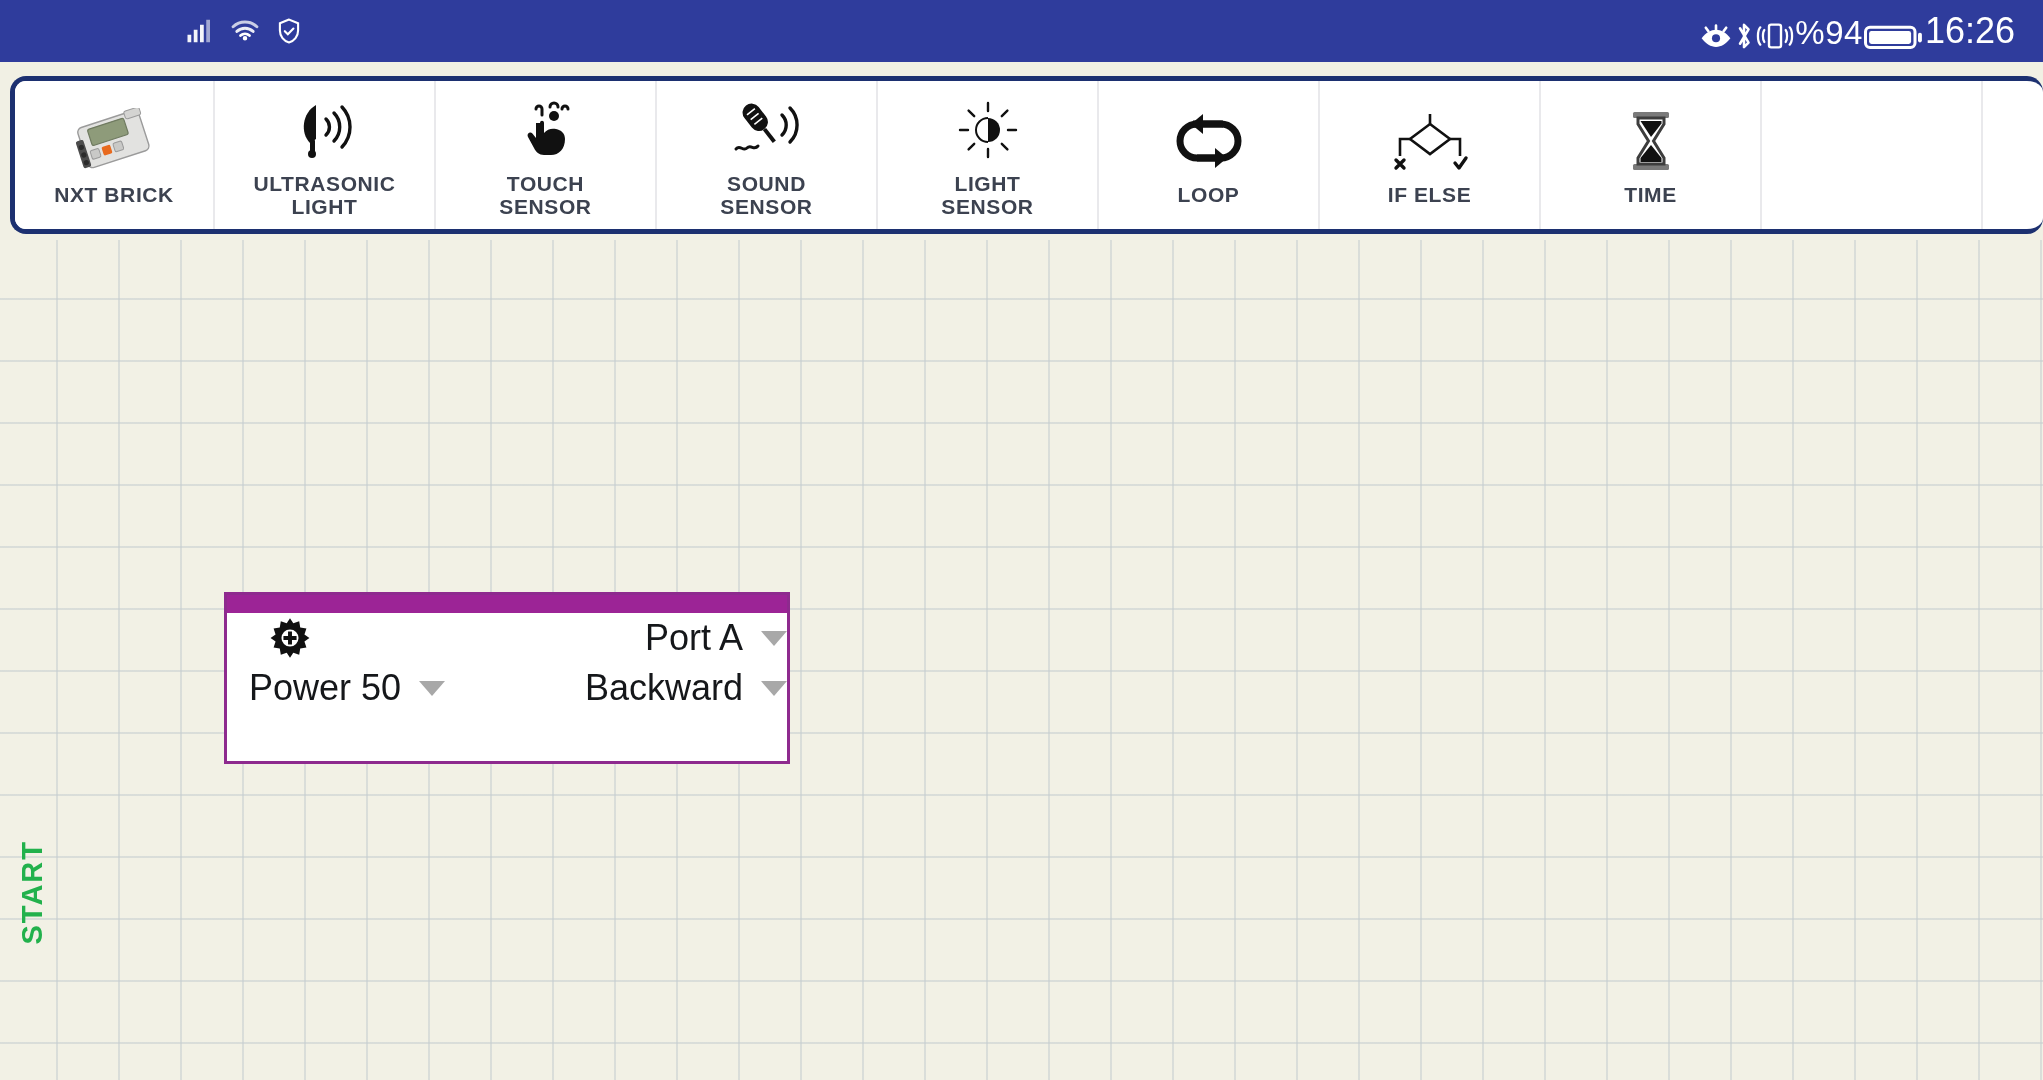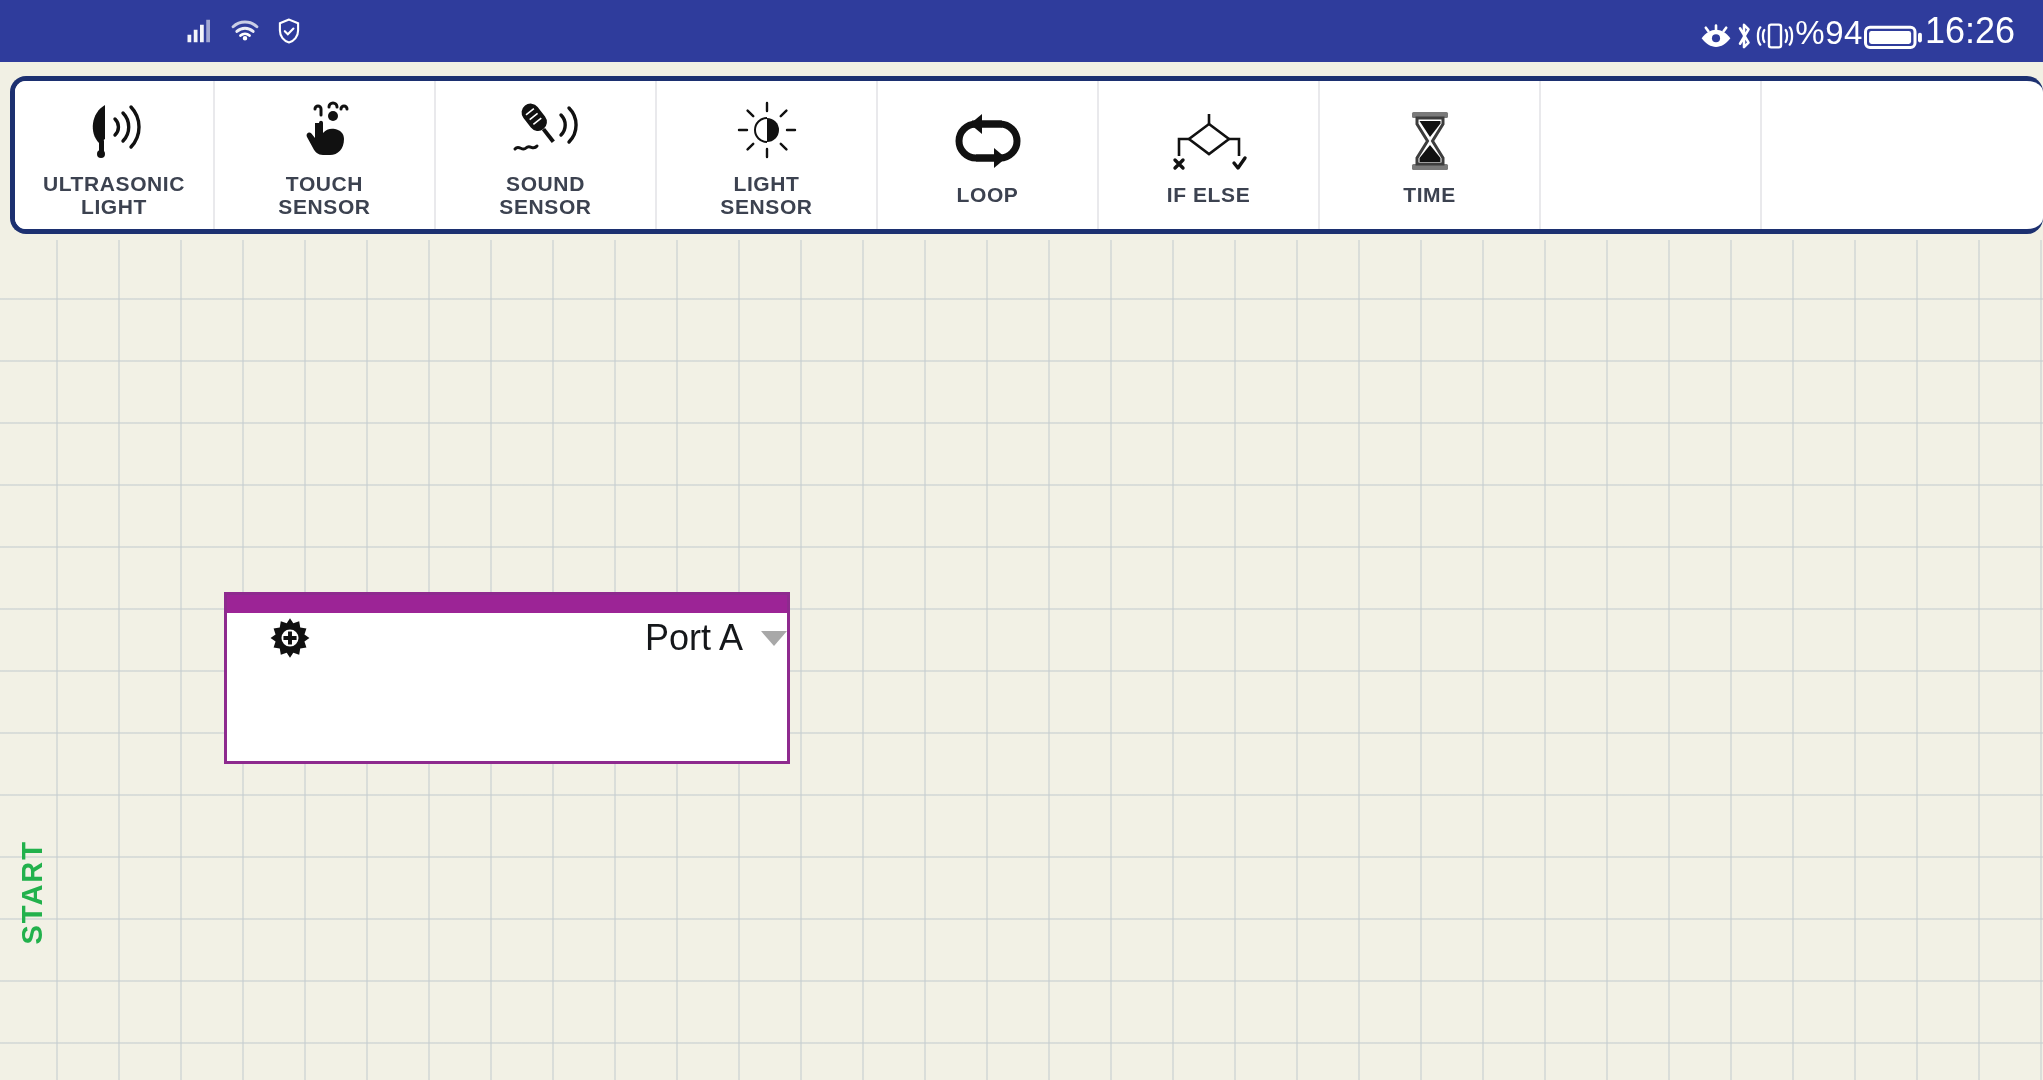--- a/index.html
+++ b/index.html
@@ -152,20 +152,39 @@
         <rect x="3.4" y="6" width="28" height="8.6" rx="1.6" fill="#ffffff"></rect>
         <rect x="36" y="7.2" width="2.6" height="6.4" rx="1.2" fill="#ffffff"></rect>
       </svg>
     </span>
     <span id="clock">16:26</span>
   </div>
 </div>
 
 <div id="toolbar">
 
+  <div class="tool-cell">
+    <div class="tool-icon">
+      <svg width="96" height="66" viewBox="0 0 96 66">
+        <g transform="rotate(-18 48 33)">
+          <rect x="16" y="10" width="64" height="42" rx="5" fill="#e2e2e0" stroke="#9b9b9b" stroke-width="1.4"></rect>
+          <rect x="26" y="14" width="38" height="17" rx="2" fill="#8e9b7a" stroke="#6f7a60" stroke-width="1.2"></rect>
+          <rect x="22" y="35" width="9" height="9" rx="1.6" fill="#c9c9c7" stroke="#9b9b9b" stroke-width="1"></rect>
+          <rect x="34" y="35" width="9" height="9" rx="1.6" fill="#e86a1e"></rect>
+          <rect x="46" y="35" width="9" height="9" rx="1.6" fill="#c9c9c7" stroke="#9b9b9b" stroke-width="1"></rect>
+          <rect x="11" y="22" width="8" height="28" rx="2" fill="#4c4c4c"></rect>
+          <circle cx="15" cy="29" r="2.6" fill="#2b2b2b"></circle>
+          <circle cx="15" cy="37" r="2.6" fill="#2b2b2b"></circle>
+          <circle cx="15" cy="45" r="2.6" fill="#2b2b2b"></circle>
+          <rect x="66" y="8" width="16" height="8" rx="2" fill="#d4d4d2" stroke="#9b9b9b" stroke-width="1"></rect>
+        </g>
+      </svg>
+    </div>
+    <div class="tool-label">NXT BRICK</div>
+  </div>
 
 
   <div class="tool-cell">
     <div class="tool-icon">
       <svg width="78" height="62" viewBox="0 0 78 62">
         <path d="M30 6 C16 14, 14 34, 24 44 L30 40 Z" fill="#111111"></path>
         <rect x="24" y="40" width="5" height="14" rx="2" fill="#111111"></rect>
         <circle cx="26" cy="55" r="4" fill="#111111"></circle>
         <path d="M40 20a11 11 0 0 1 0 16" stroke="#111111" stroke-width="3.4" fill="none" stroke-linecap="round"></path>
         <path d="M48 14a20 20 0 0 1 0 28" stroke="#111111" stroke-width="3.4" fill="none" stroke-linecap="round"></path>
@@ -281,18 +300,28 @@
               <path d="M29 22h6v7h7v6h-7v7h-6v-7h-7v-6h7z" fill="#111111"></path>
             </svg>
           </span>
         </div>
         <div class="mcol-b">
           <span class="mtext">Port A</span>
           <span class="caret"></span>
         </div>
       </div>
 
+      <div class="mrow">
+        <div class="mcol-a">
+          <span class="mtext">Power 50</span>
+          <span class="caret"></span>
+        </div>
+        <div class="mcol-b">
+          <span class="mtext">Backward</span>
+          <span class="caret"></span>
+        </div>
+      </div>
 
 
     </div>
   </div>
 
 </div>
 
 </body></html>

